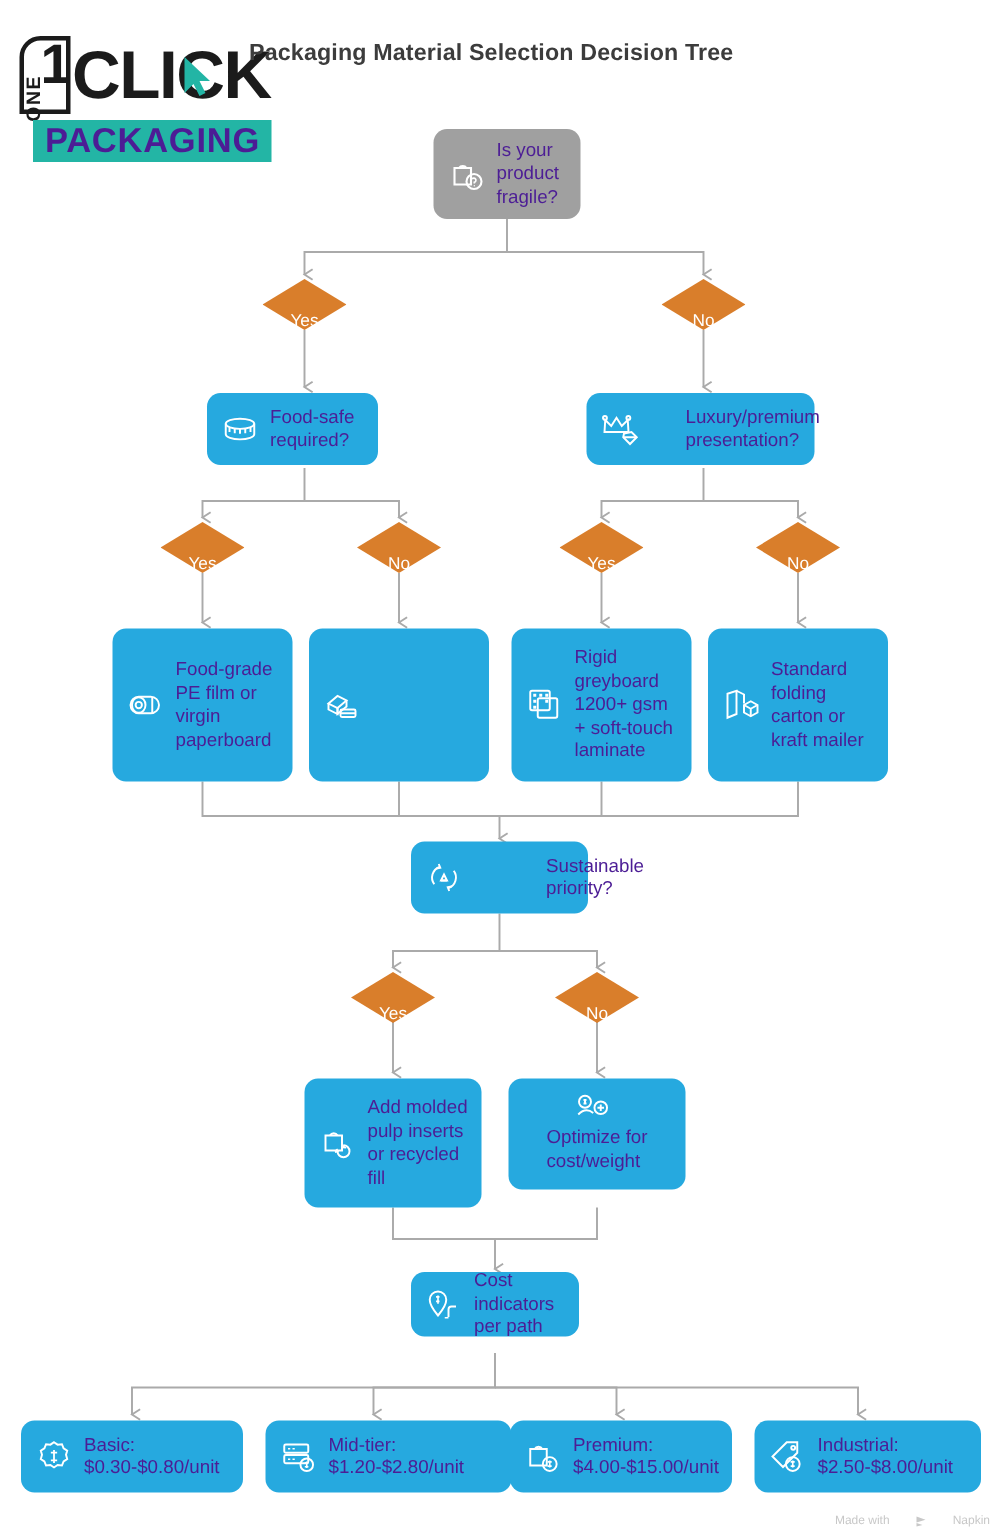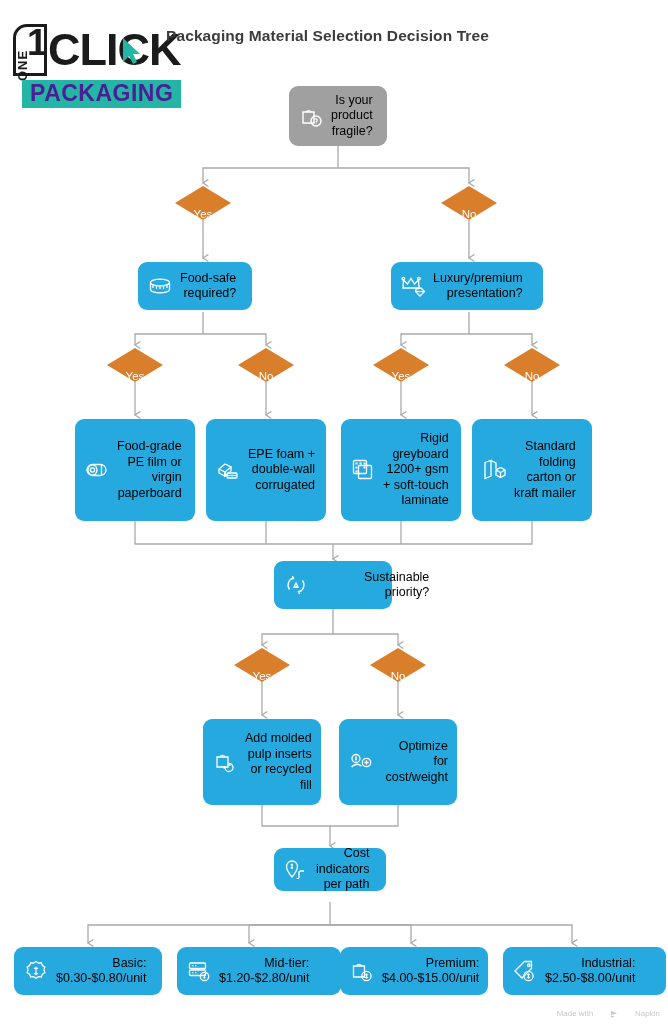--- a/index.html
+++ b/index.html
@@ -123,23 +123,22 @@
   .node .ico {
     flex: 0 0 auto;
     width: 26px;
     height: 26px;
     margin-right: 7px;
     display: block;
   }
   .node .txt {
     font-size: 12.5px;
     line-height: 15.5px;
-    color: #000000;
+    color: #4c1d95;
     white-space: pre-line;
-    text-align: right;
   }
 
   
   .diamond {
     position: absolute;
     width: 56px;
     height: 34px;
     display: flex;
     align-items: flex-end;
     justify-content: center;
@@ -265,21 +264,21 @@
     <svg viewBox="0 0 26 26" width="26" height="26" fill="none" stroke="#ffffff" stroke-width="1.3">
       <ellipse cx="13" cy="9.5" rx="9.5" ry="3.4"></ellipse>
       <path d="M3.5 9.5 v7 a9.5 3.4 0 0 0 19 0 v-7"></path>
       <path d="M6 12 v3 M9.5 12.6 v3.2 M13 12.8 v3.3 M16.5 12.6 v3.2 M20 12 v3"></path>
     </svg>
   </span>
   <span class="txt">Food-safe
 required?</span>
 </div>
 
-<div class="node blue" style="left:391px; top:262px; width:152px; height:48px;">
+<div class="node blue" style="left:391px; top:262px; width:152px; height:48px;gap:24px;">
   <span class="ico">
     <svg viewBox="0 0 26 26" width="26" height="26" fill="none" stroke="#ffffff" stroke-width="1.3">
       <path d="M3 15 L3.5 7 L7.5 11 L11 5.5 L14.5 11 L18.5 7 L19 15 Z"></path>
       <circle cx="3.3" cy="5.6" r="1.3"></circle>
         <circle cx="18.9" cy="5.6" r="1.3"></circle>
       <path d="M16 16 L21 15 L24.5 18.5 L20 23 L15.5 18.5 Z"></path>
       <path d="M15.5 18.5 h9"></path>
     </svg>
   </span>
   <span class="txt">Luxury/premium
@@ -321,23 +320,20 @@
 <div class="node blue" style="left:206px; top:419px; width:120px; height:102px;">
   <span class="ico">
     <svg viewBox="0 0 26 26" width="26" height="26" fill="none" stroke="#ffffff" stroke-width="1.3">
       <path d="M4 12 L10 7 L16 10 L10 15 Z"></path>
       <path d="M4 12 v4 l6 3 v-4"></path>
       <path d="M10 15 v4 l6 -5 v-4"></path>
       <rect x="12" y="16" width="10" height="5" rx="1"></rect>
       <path d="M12 18.5 h10"></path>
     </svg>
   </span>
-  <span class="txt">EPE foam +
-double-wall
-corrugated</span>
 </div>
 
 <div class="node blue" style="left:341px; top:419px; width:120px; height:102px;">
   <span class="ico">
     <svg viewBox="0 0 26 26" width="26" height="26" fill="none" stroke="#ffffff" stroke-width="1.3">
       <rect x="3.5" y="3.5" width="13" height="13" rx="1.2"></rect>
       <rect x="8.5" y="8.5" width="13" height="13" rx="1.2"></rect>
       <g fill="#ffffff" stroke="none">
         <rect x="5.5" y="5.5" width="2" height="2"></rect>
           <rect x="9.5" y="5.5" width="2" height="2"></rect>
@@ -403,21 +399,21 @@
       <path d="M12.3 17 l0.8 1.6 l-1.8 0.4"></path>
       <path d="M17.6 14.2 l-0.7 1.7 l1.9 0.2"></path>
     </svg>
   </span>
   <span class="txt">Add molded
 pulp inserts
 or recycled
 fill</span>
 </div>
 
-<div class="node blue" style="left:339px; top:719px; width:118px; height:86px;">
+<div class="node blue" style="left:339px; top:719px; width:118px; height:74px;flex-direction:column;">
   <span class="ico">
     <svg viewBox="0 0 26 26" width="26" height="26" fill="none" stroke="#ffffff" stroke-width="1.3">
       <circle cx="8" cy="9.5" r="4"></circle>
       <path d="M8 7.6 v3.8 M7 8.3 h2 M7 10.6 h2"></path>
       <path d="M3.5 18 q5 -5 10 -1"></path>
       <circle cx="18.5" cy="13.5" r="4.2"></circle>
       <path d="M18.5 11.3 v4.4 M16.3 13.5 h4.4"></path>
     </svg>
   </span>
   <span class="txt">Optimize for
@@ -469,21 +465,21 @@
       <path d="M4.5 8 h11 v11 h-11 z"></path>
       <path d="M7.5 8 a2.8 2.8 0 0 1 5 0"></path>
       <circle cx="17.5" cy="18" r="4.6"></circle>
       <path d="M17.5 15.6 v4.8 M16.1 16.6 h2.7 M16.1 19.4 h2.7" stroke-width="1.1"></path>
     </svg>
   </span>
   <span class="txt">Premium:
 $4.00-$15.00/unit</span>
 </div>
 
-<div class="node blue" style="left:503px; top:947px; width:163px; height:48px;">
+<div class="node blue" style="left:503px; top:947px; width:151px; height:48px;">
   <span class="ico">
     <svg viewBox="0 0 26 26" width="26" height="26" fill="none" stroke="#ffffff" stroke-width="1.3">
       <path d="M12.5 3.5 h7 v7 L10 20 L3 13 Z"></path>
       <circle cx="16.8" cy="7.2" r="1.3"></circle>
       <circle cx="16.5" cy="18" r="4.6"></circle>
       <path d="M16.5 15.6 v4.8 M15.1 16.6 h2.7 M15.1 19.4 h2.7" stroke-width="1.1"></path>
     </svg>
   </span>
   <span class="txt">Industrial:
 $2.50-$8.00/unit</span>

